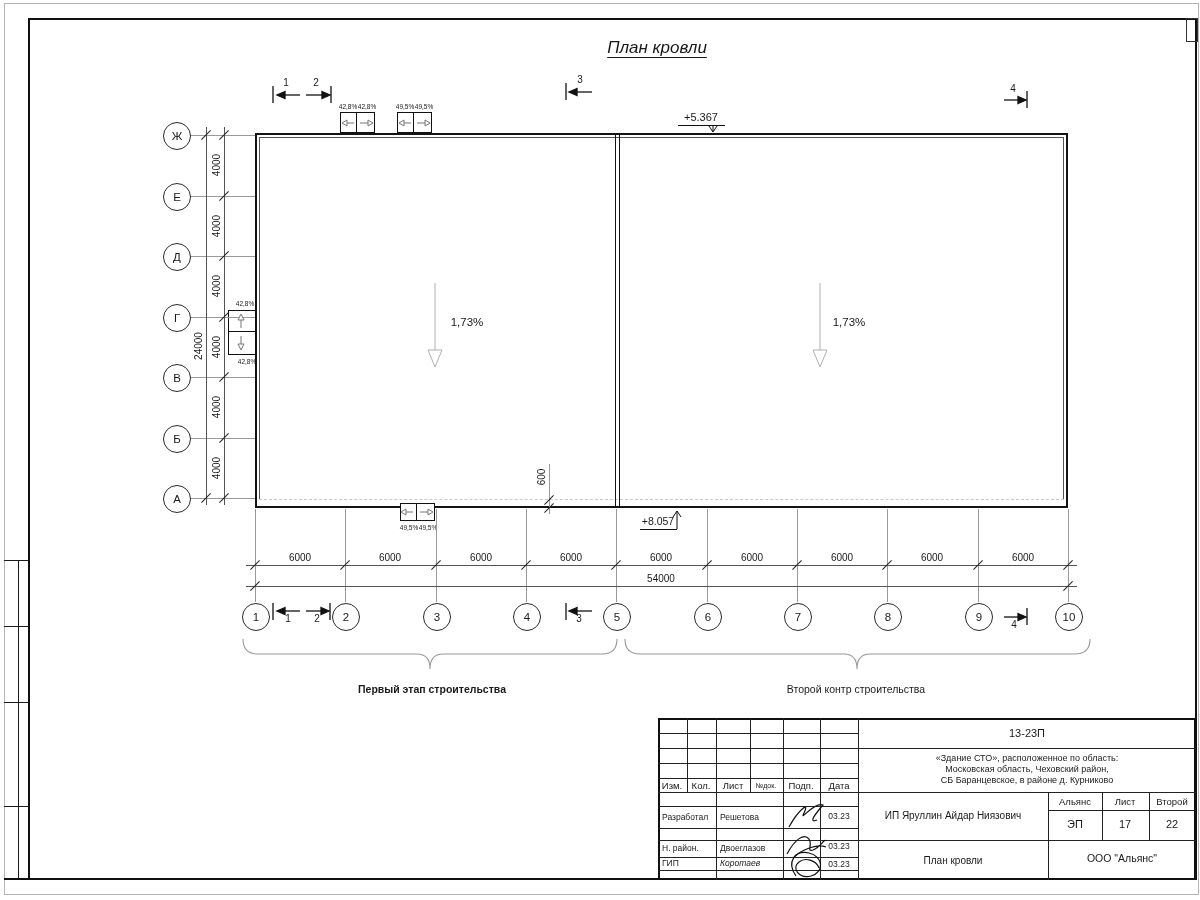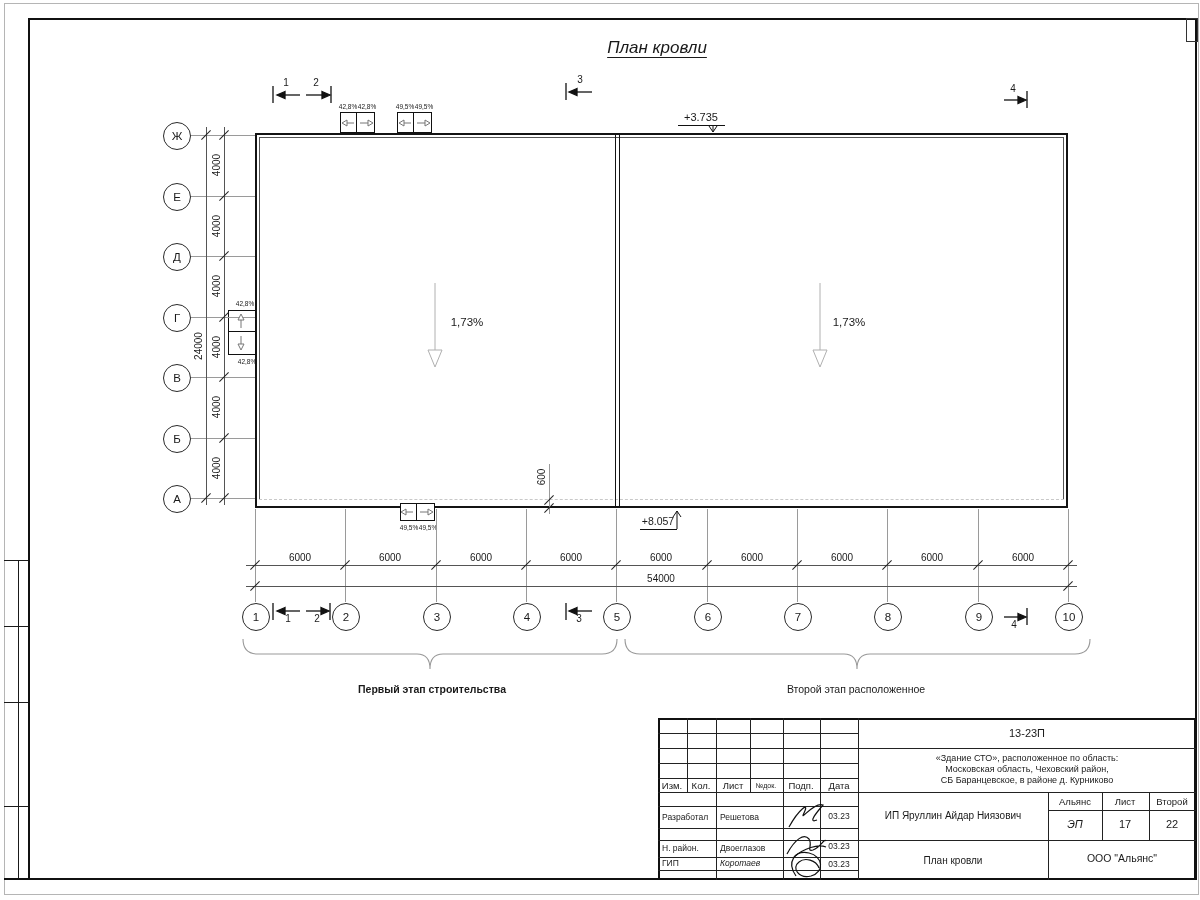--- a/index.html
+++ b/index.html
@@ -203,30 +203,30 @@
 
   <div class="lbl dimt" style="left:286px;top:82px;">1</div>
   <div class="lbl dimt" style="left:316px;top:82px;">2</div>
   <div class="lbl dimt" style="left:580px;top:79px;">3</div>
   <div class="lbl dimt" style="left:1013px;top:88px;">4</div>
   <div class="lbl dimt" style="left:288px;top:618px;">1</div>
   <div class="lbl dimt" style="left:317px;top:618px;">2</div>
   <div class="lbl dimt" style="left:579px;top:618px;">3</div>
   <div class="lbl dimt" style="left:1014px;top:624px;">4</div>
 
-  <div class="lbl" style="left:701px;top:117px;">+3.735</div>
+  <div class="lbl" style="left:701px;top:117px;">+5.367</div>
   <div class="uline" style="left:678px;top:125px;width:47px;"></div>
   <div class="lbl" style="left:658px;top:521px;font-size:10.5px;">+8.057</div>
   <div class="uline" style="left:640px;top:529px;width:37px;"></div>
 
   <div class="lbl" style="left:467px;top:322px;font-size:11.5px;">1,73%</div>
   <div class="lbl" style="left:849px;top:322px;font-size:11.5px;">1,73%</div>
 
   <div class="lbl" style="left:432px;top:689px;font-size:10.5px;font-weight:bold;">Первый этап строительства</div>
-  <div class="lbl" style="left:856px;top:689px;font-size:10.5px;">Второй этап расположенное</div>
+  <div class="lbl" style="left:856px;top:689px;font-size:10.5px;">Второй контр строительства</div>
 
   <div class="tb" style="left:658px;top:718px;width:538px;height:162px;"></div>
 
   <div class="tbv" style="left:687px;top:718px;height:74px;"></div>
   <div class="tbv" style="left:716px;top:718px;height:162px;"></div>
   <div class="tbv" style="left:750px;top:718px;height:74px;"></div>
   <div class="tbv" style="left:783px;top:718px;height:162px;"></div>
   <div class="tbv" style="left:820px;top:718px;height:162px;"></div>
   <div class="tbv" style="left:858px;top:718px;height:162px;"></div>
   <div class="tbv" style="left:1048px;top:792px;height:88px;"></div>
@@ -264,21 +264,21 @@
 
   <div class="tbtxt" style="left:1027px;top:733px;font-size:11px;">13-23П</div>
   <div class="tbtxt" style="left:1027px;top:758px;font-size:9px;">«Здание СТО», расположенное по область:</div>
   <div class="tbtxt" style="left:1027px;top:769px;font-size:9px;">Московская область, Чеховский район,</div>
   <div class="tbtxt" style="left:1027px;top:780px;font-size:9px;">СБ Баранцевское, в районе д. Курниково</div>
   <div class="tbtxt" style="left:953px;top:815px;font-size:10px;">ИП Яруллин Айдар Ниязович</div>
   <div class="tbtxt" style="left:953px;top:860px;font-size:10px;">План кровли</div>
   <div class="tbtxt" style="left:1075px;top:801px;font-size:9.5px;">Альянс</div>
   <div class="tbtxt" style="left:1125px;top:801px;font-size:9.5px;">Лист</div>
   <div class="tbtxt" style="left:1172px;top:801px;font-size:9.5px;">Второй</div>
-  <div class="tbtxt" style="left:1075px;top:824px;font-size:11px;font-style:italic;">ЭП</div>
+  <div class="tbtxt" style="left:1075px;top:824px;font-size:11px;">ЭП</div>
   <div class="tbtxt" style="left:1125px;top:824px;font-size:11px;">17</div>
   <div class="tbtxt" style="left:1172px;top:824px;font-size:11px;">22</div>
   <div class="tbtxt" style="left:1122px;top:858px;font-size:10.5px;">ООО "Альянс"</div>
 
   <svg class="ovl" width="1200" height="900" viewBox="0 0 1200 900">
 
     <g stroke="#b0b0b0" fill="none" stroke-width="1">
       <line x1="435" y1="283" x2="435" y2="350"></line>
       <polygon points="428,350 442,350 435,367" fill="#fff"></polygon>
     </g>

